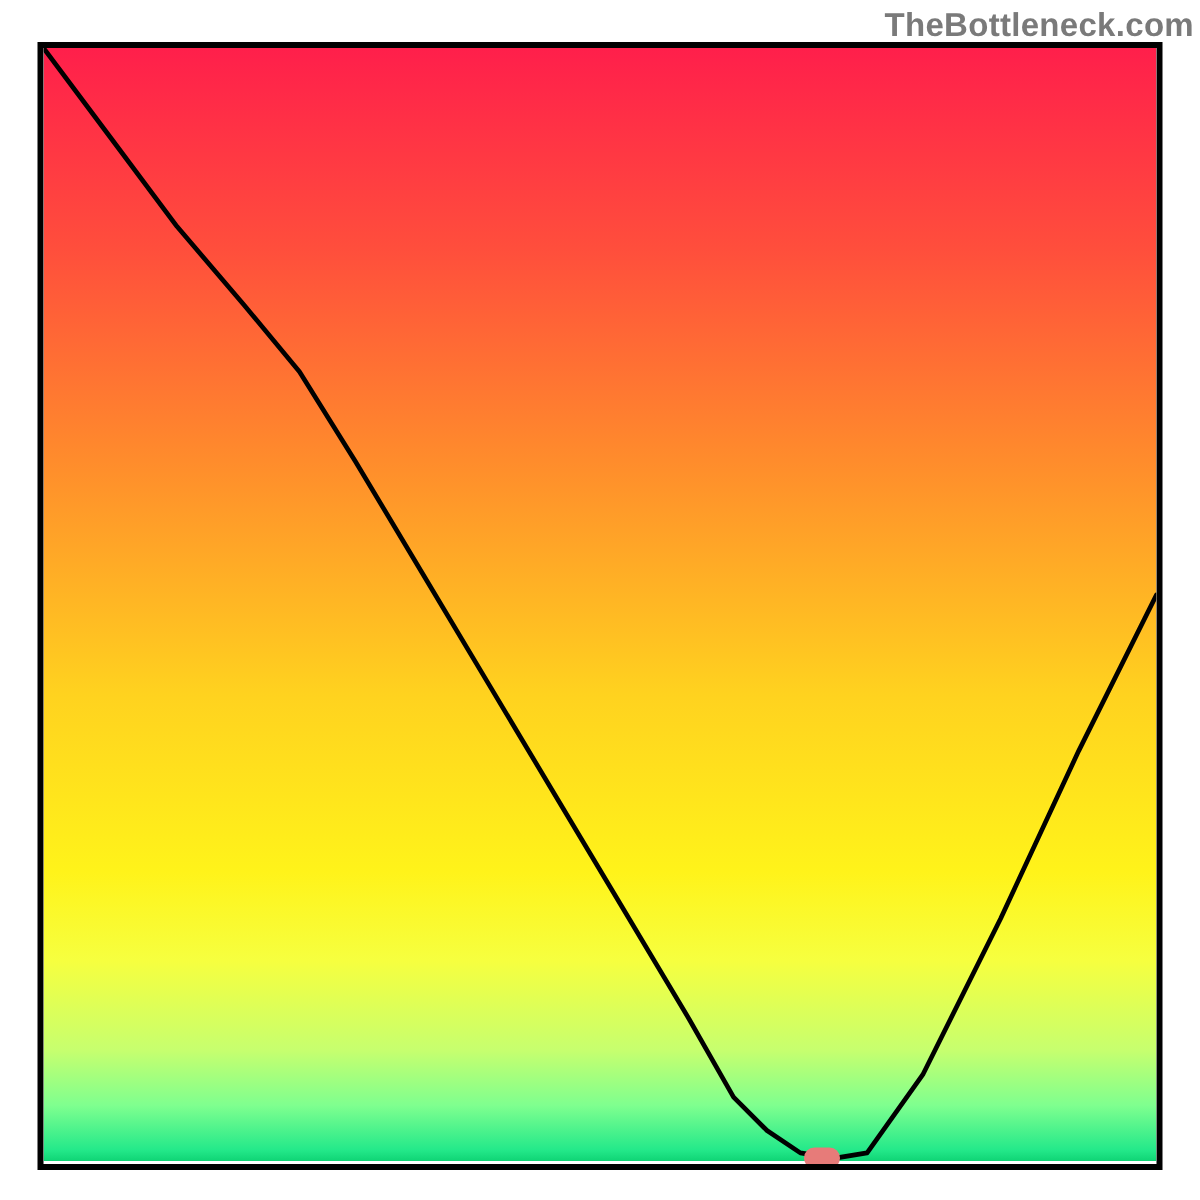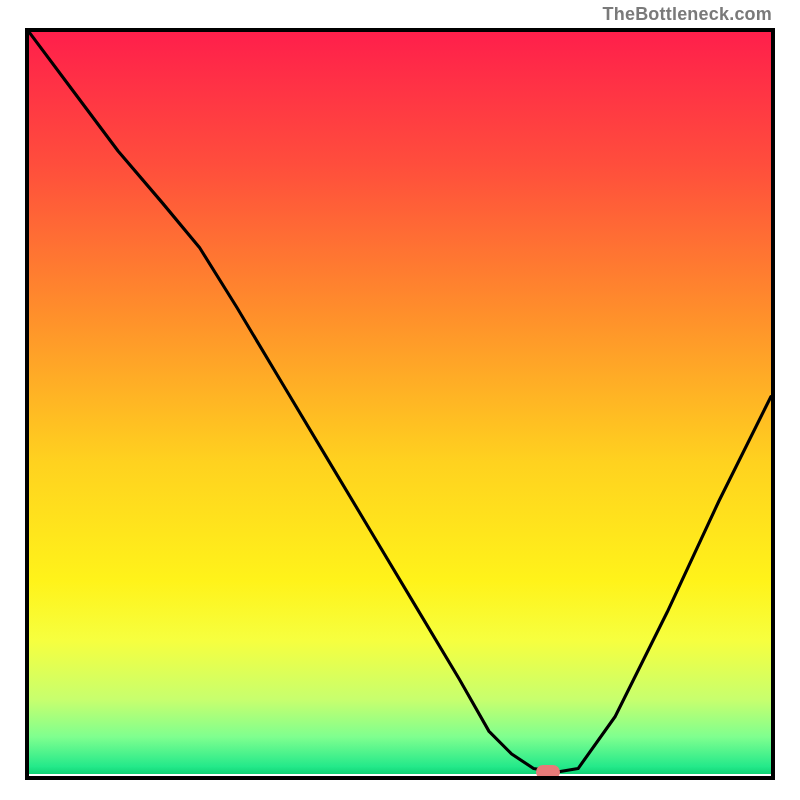--- a/index.html
+++ b/index.html
@@ -11,22 +11,22 @@
     font-family: Arial, Helvetica, sans-serif;
   }
   .container {
     position: relative;
     width: 800px;
     height: 800px;
   }
   .watermark {
     position: absolute;
     top: 4px;
-    right: 28px;
-    font-size: 18px;
+    right: 4px;
+    font-size: 22px;
     font-weight: bold;
     color: #7a7a7a;
     letter-spacing: 0.2px;
   }
   .plot-frame {
     position: absolute;
     left: 25px;
     top: 28px;
     width: 750px;
     height: 752px;

